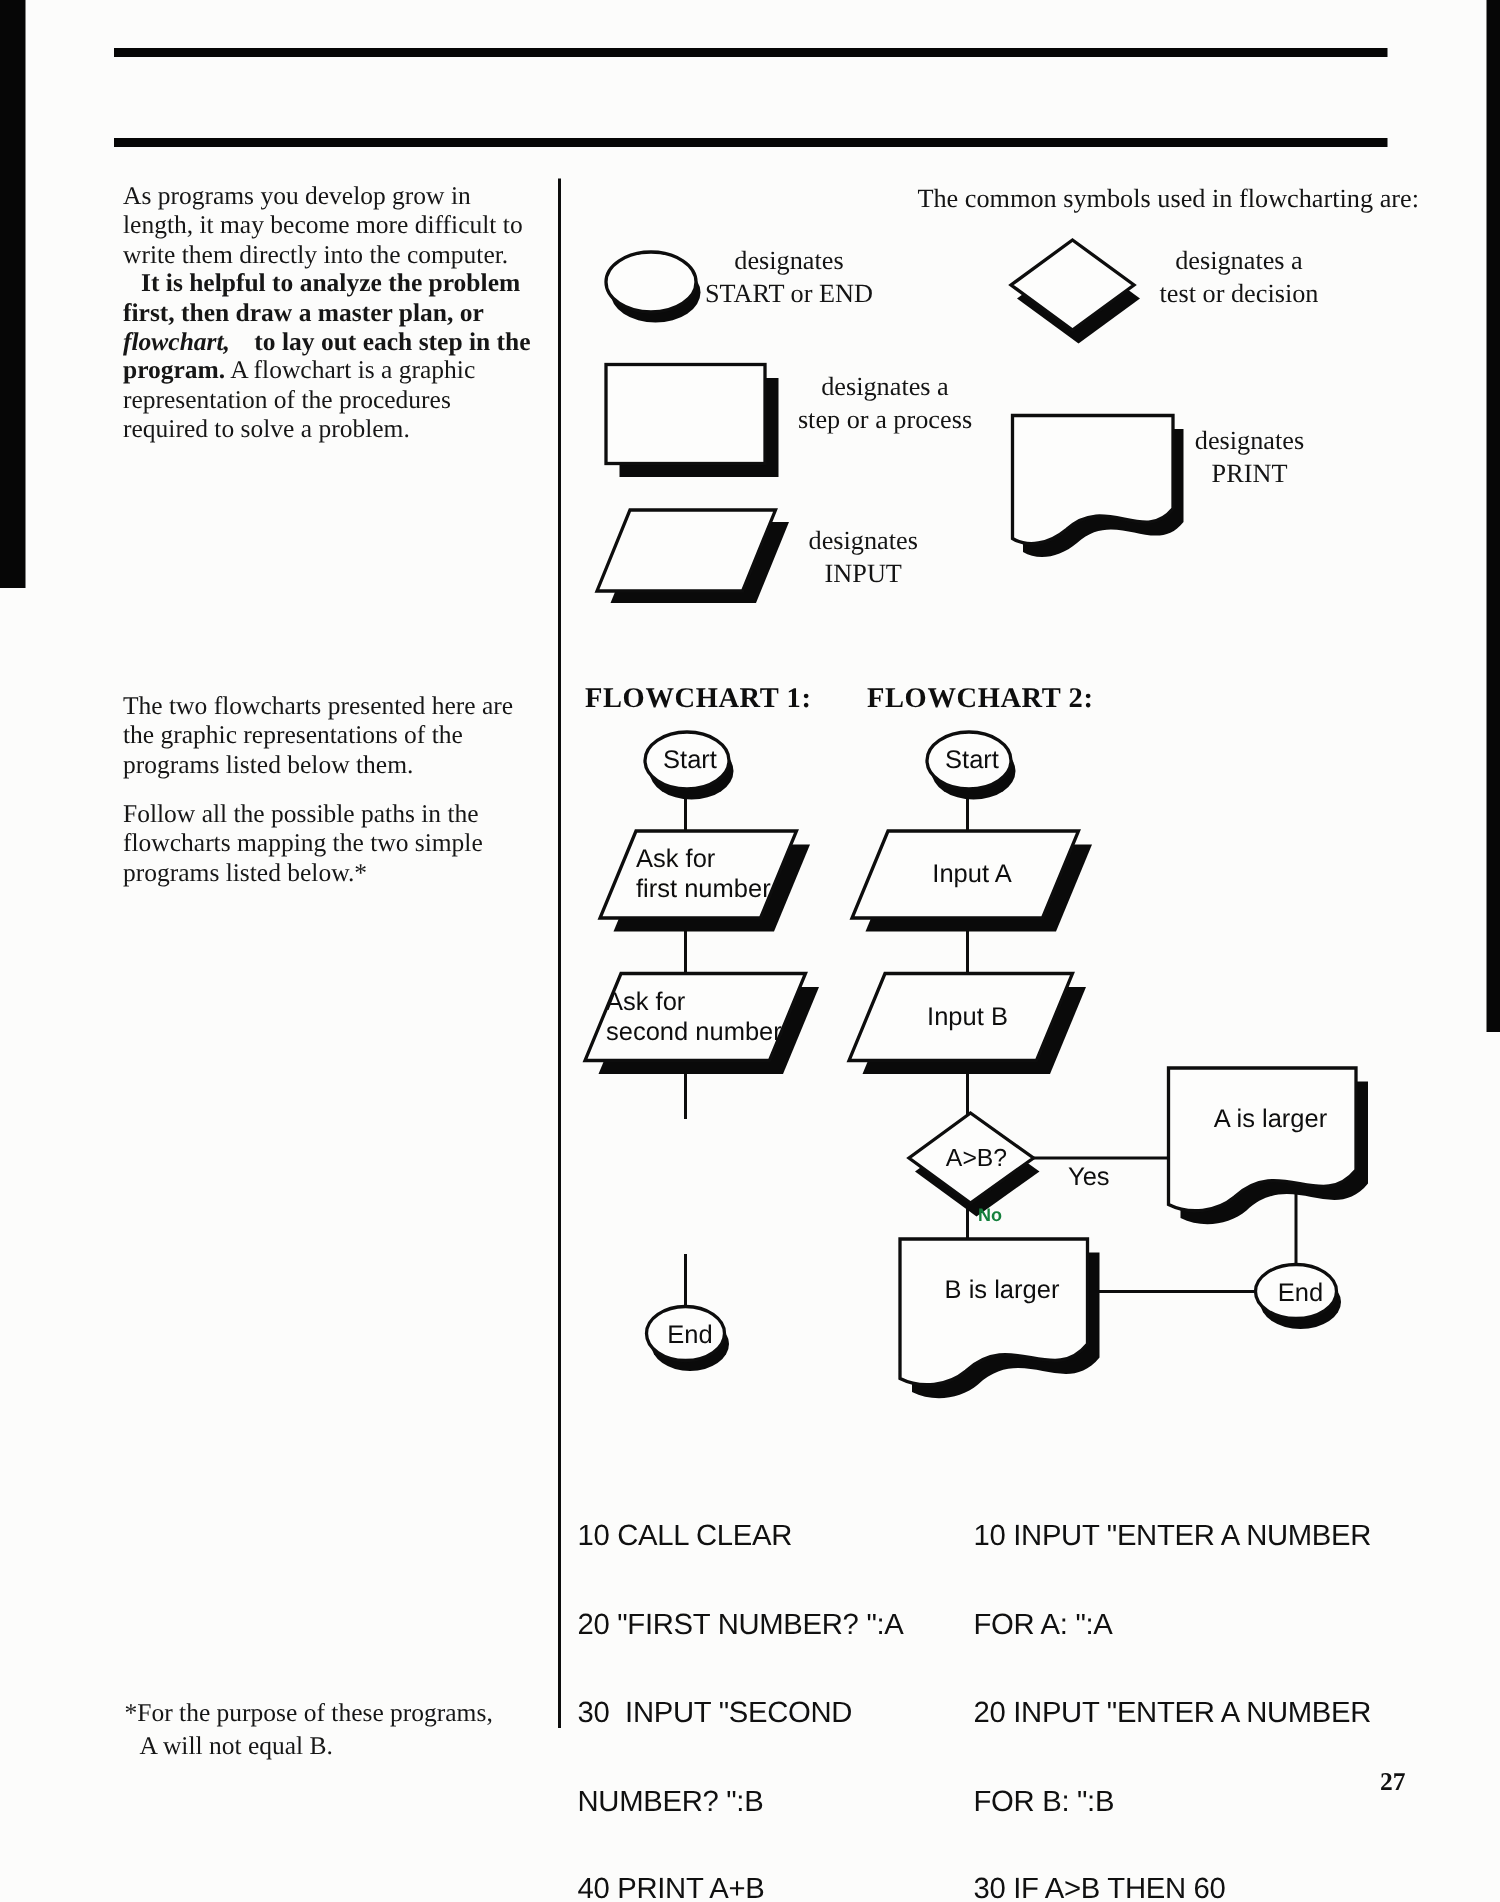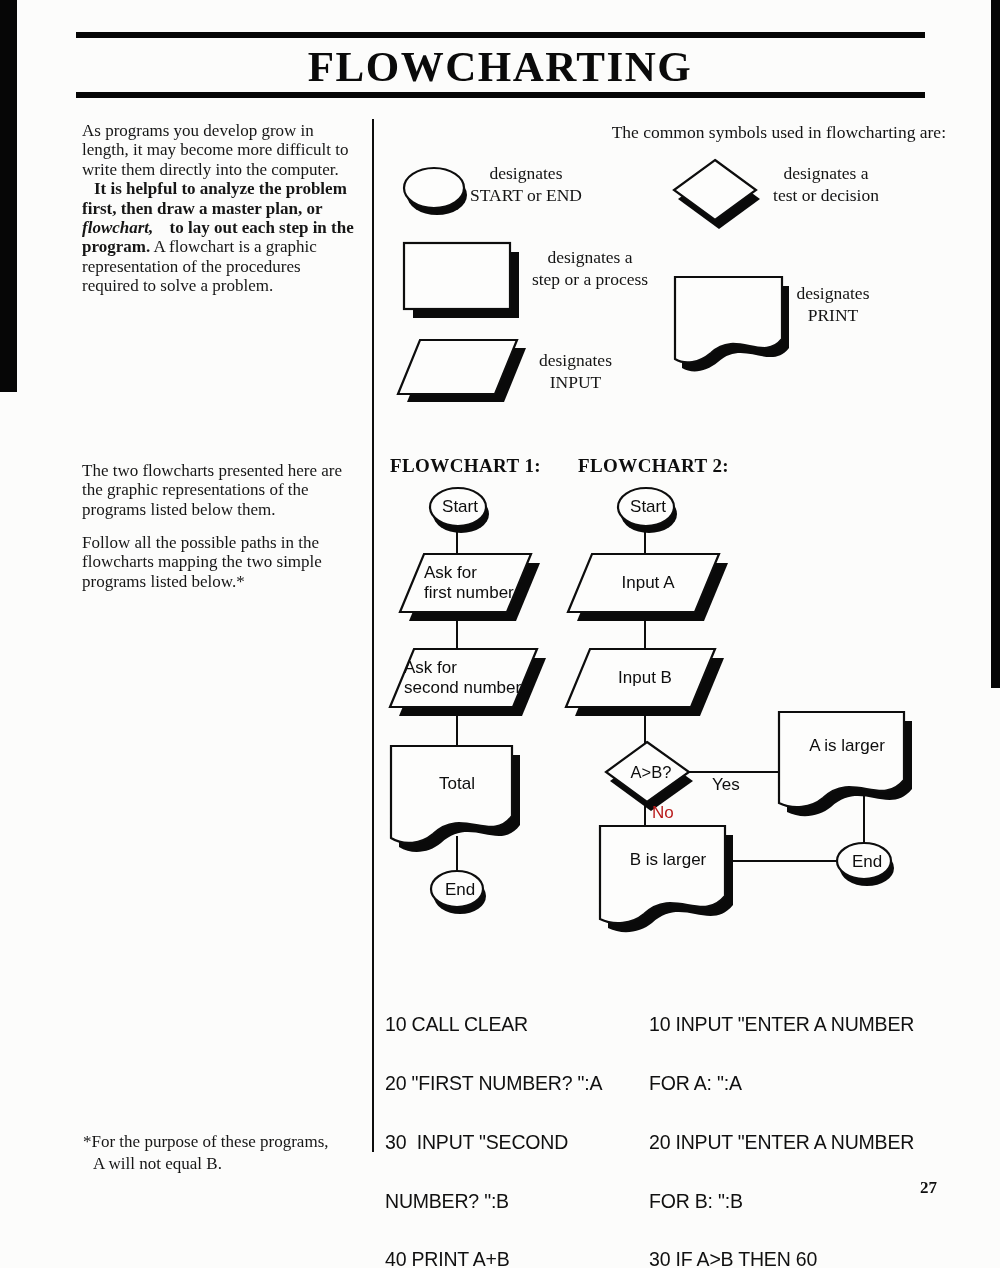--- a/index.html
+++ b/index.html
@@ -31,21 +31,20 @@
 </style>
 </head>
 <body>
 
 <div id="page">
 
   <div class="abs inkbar" style="left:0;top:0;width:17px;height:392px;"></div>
   <div class="abs inkbar" style="left:991px;top:0;width:9px;height:688px;"></div>
 
   <div class="abs inkbar" style="left:76px;top:32px;width:849px;height:6px;"></div>
-  <div class="abs serif" style="left:200px;top:44px;width:600px;text-align:center;font-size:43px;line-height:46px;font-weight:bold;letter-spacing:1.5px;color:#0a0a0a;">FLOWCHARTING</div>
   <div class="abs inkbar" style="left:76px;top:92px;width:849px;height:6px;"></div>
 
   <div class="abs line" style="left:372px;top:119px;width:2px;height:1033px;"></div>
 
   <div class="abs bodytext" style="left:82px;top:121px;width:272px;">
     <span>As programs you develop grow in length, it may become more difficult to write them directly into the computer. </span><span class="bold">It is helpful to analyze the problem first, then draw a master plan, or </span><span class="bolditalic">flowchart,</span><span class="bold"> to lay out each step in the program.</span><span> A flowchart is a graphic representation of the procedures required to solve a problem.</span>
   </div>
 
   <div class="abs serif" style="left:386px;top:122px;width:560px;font-size:17.5px;text-align:right;">The common symbols used in flowcharting are:</div>
 
@@ -124,27 +123,20 @@
 
   <div class="abs" style="left:388px;top:647px;width:160px;height:74px;">
     <svg width="160" height="74" viewBox="0 0 160 74">
       <polygon class="shadow" points="35,11 158,11 134,69 11,69"></polygon>
       <polygon class="face" points="26,2 149,2 125,60 2,60"></polygon>
     </svg>
     <div class="shape-label" style="padding-left:16px;padding-bottom:12px;justify-content:flex-start;">Ask for
 second number</div>
   </div>
 
-  <div class="abs" style="left:389px;top:744px;width:136px;height:120px;">
-    <svg width="136" height="120" viewBox="0 0 136 120">
-      <path class="shadow" transform="translate(8,9)" d="M2,2 L123,2 L123,72 C 102,100 74,62 44,90 C 32,100 15,102 2,94 Z"></path>
-      <path class="face" d="M2,2 L123,2 L123,72 C 102,100 74,62 44,90 C 32,100 15,102 2,94 Z"></path>
-    </svg>
-    <div class="shape-label" style="align-items:flex-start;padding-top:30px;justify-content:center;">Total</div>
-  </div>
 
   <div class="abs" style="left:429px;top:869px;width:62px;height:50px;">
     <svg width="62" height="50" viewBox="0 0 62 50">
       <ellipse class="shadow" cx="31" cy="27" rx="26" ry="18"></ellipse>
       <ellipse class="face" cx="28" cy="20" rx="26" ry="18"></ellipse>
     </svg>
     <div class="shape-label" style="padding-bottom:8px;justify-content:center;">End</div>
   </div>
 
   <div class="abs line" style="left:644px;top:527px;width:2px;height:27px;"></div>
@@ -180,21 +172,21 @@
   </div>
 
   <div class="abs" style="left:604px;top:740px;width:94px;height:76px;">
     <svg width="94" height="76" viewBox="0 0 94 76">
       <polygon class="shadow" points="47,11 89,41 47,71 6,41"></polygon>
       <polygon class="face" points="43,2 85,32 43,62 2,32"></polygon>
     </svg>
     <div class="shape-label" style="padding-bottom:12px;justify-content:center;font-size:16.5px;">A&gt;B?</div>
   </div>
   <div class="abs sans" style="left:712px;top:775px;font-size:17px;color:#0e0e0e;">Yes</div>
-  <div class="abs sans" style="left:652px;top:803px;font-size:17px;color:#b91c1c;">No</div>
+  <div class="abs sans" style="left:652px;top:803px;font-size:12px;color:#15803d;font-weight:bold;">No</div>
 
   <div class="abs" style="left:777px;top:710px;width:140px;height:118px;">
     <svg width="140" height="118" viewBox="0 0 140 118">
       <path class="shadow" transform="translate(8,9)" d="M2,2 L127,2 L127,70 C 104,98 76,60 46,88 C 34,98 16,100 2,93 Z"></path>
       <path class="face" d="M2,2 L127,2 L127,70 C 104,98 76,60 46,88 C 34,98 16,100 2,93 Z"></path>
     </svg>
     <div class="shape-label" style="align-items:flex-start;padding-top:26px;justify-content:center;">A is larger</div>
   </div>
 
   <div class="abs" style="left:598px;top:824px;width:140px;height:122px;">

